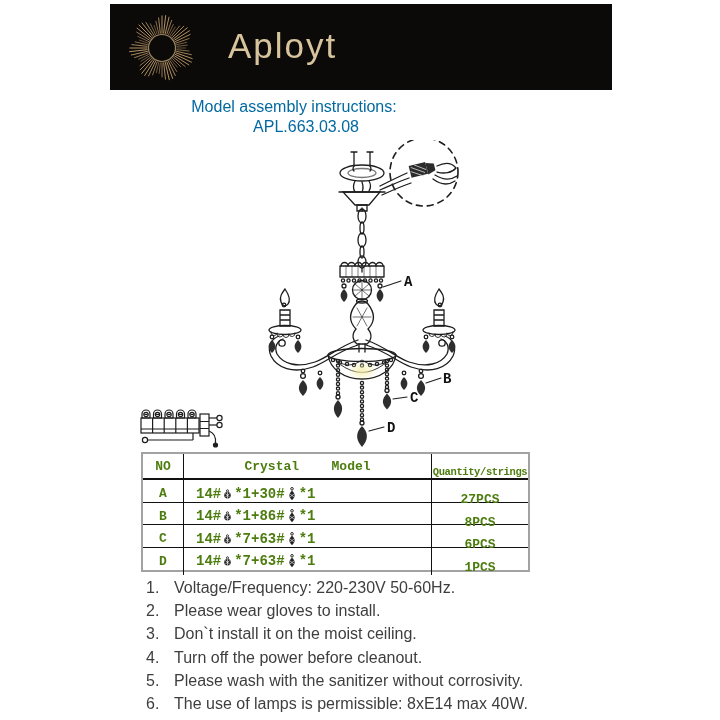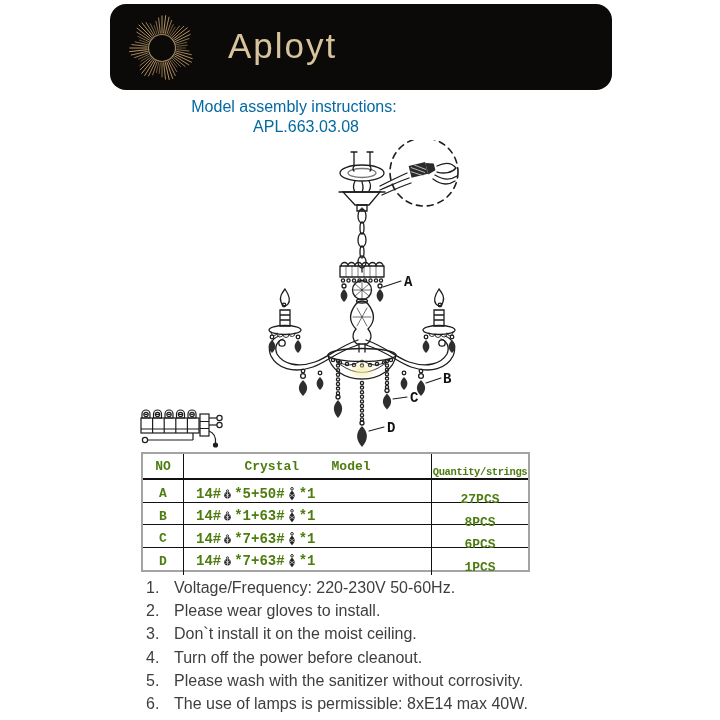--- a/index.html
+++ b/index.html
@@ -4,21 +4,21 @@
 <style>
   * { box-sizing: border-box; margin: 0; padding: 0; }
   html,body { background:#fff; }
   .page {
     position: relative; width: 720px; height: 720px; background: #fff;
     font-family: "Liberation Sans", sans-serif; overflow: hidden;
   }
   
   .banner {
     position: absolute; left: 110px; top: 4px; width: 502px; height: 86px;
-    background: #0c0a09; overflow: hidden; border-radius: 16px;
+    background: #0c0a09; overflow: hidden;
   }
   .banner svg { position: absolute; left: 0; top: 0; }
   .brand {
     position: absolute; left: 118px; top: 50%; transform: translateY(-52%);
     color: #d8c49c; font-size: 35px; letter-spacing: 2px;
     font-family: "Liberation Sans", sans-serif; font-weight: 400;
   }
   
   .titles { position: absolute; left: 0; top: 97px; width: 588px; text-align: center; color: #0369a1; }
   .titles .t1 { font-size: 16px; line-height: 20px; }
@@ -326,41 +326,41 @@
 
     <div class="t-row data">
       <div class="c-no">A</div>
       <div class="c-model">
         <span>14#</span>
           <svg class="cicon" width="9" height="10" viewBox="0 0 10 11">
             <circle cx="5" cy="2" r="1.2" fill="none" stroke="#111" stroke-width="0.9"></circle>
             <circle cx="5" cy="7" r="3.6" fill="#222"></circle>
             <path d="M2.5,5 L7.5,9 M7.5,5 L2.5,9 M5,3.4 V10.6" stroke="#fff" stroke-width="0.7"></path>
           </svg>
-          <span>*5+50#</span>
+          <span>*1+30#</span>
           <svg class="cicon" width="10" height="14" viewBox="0 0 10 14">
             <circle cx="5" cy="1.8" r="1.3" fill="none" stroke="#111" stroke-width="0.9"></circle>
             <path d="M5,3.5 C8,6.5 9,9.5 5,13.2 C1,9.5 2,6.5 5,3.5 Z" fill="#222"></path>
             <path d="M3,7 L7,10 M7,7 L3,10" stroke="#fff" stroke-width="0.6"></path>
           </svg>
           <span>*1</span>
       </div>
       <div class="c-qty">27PCS</div>
     </div>
 
     <div class="t-row data">
       <div class="c-no">B</div>
       <div class="c-model">
         <span>14#</span>
           <svg class="cicon" width="9" height="10" viewBox="0 0 10 11">
             <circle cx="5" cy="2" r="1.2" fill="none" stroke="#111" stroke-width="0.9"></circle>
             <circle cx="5" cy="7" r="3.6" fill="#222"></circle>
             <path d="M2.5,5 L7.5,9 M7.5,5 L2.5,9 M5,3.4 V10.6" stroke="#fff" stroke-width="0.7"></path>
           </svg>
-          <span>*1+63#</span>
+          <span>*1+86#</span>
           <svg class="cicon" width="10" height="14" viewBox="0 0 10 14">
             <circle cx="5" cy="1.8" r="1.3" fill="none" stroke="#111" stroke-width="0.9"></circle>
             <path d="M5,3.5 C8,6.5 9,9.5 5,13.2 C1,9.5 2,6.5 5,3.5 Z" fill="#222"></path>
             <path d="M3,7 L7,10 M7,7 L3,10" stroke="#fff" stroke-width="0.6"></path>
           </svg>
           <span>*1</span>
       </div>
       <div class="c-qty">8PCS</div>
     </div>
 

